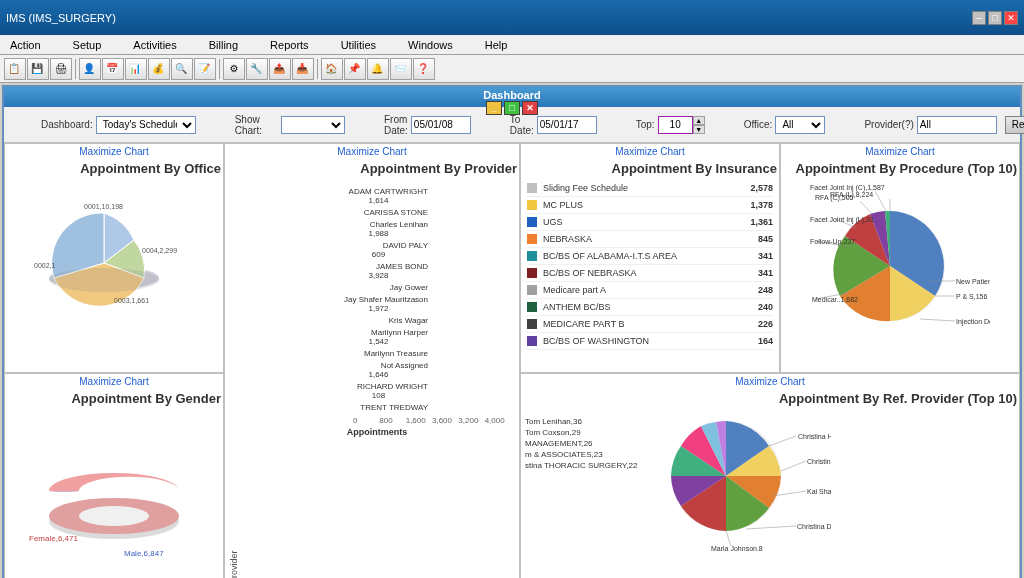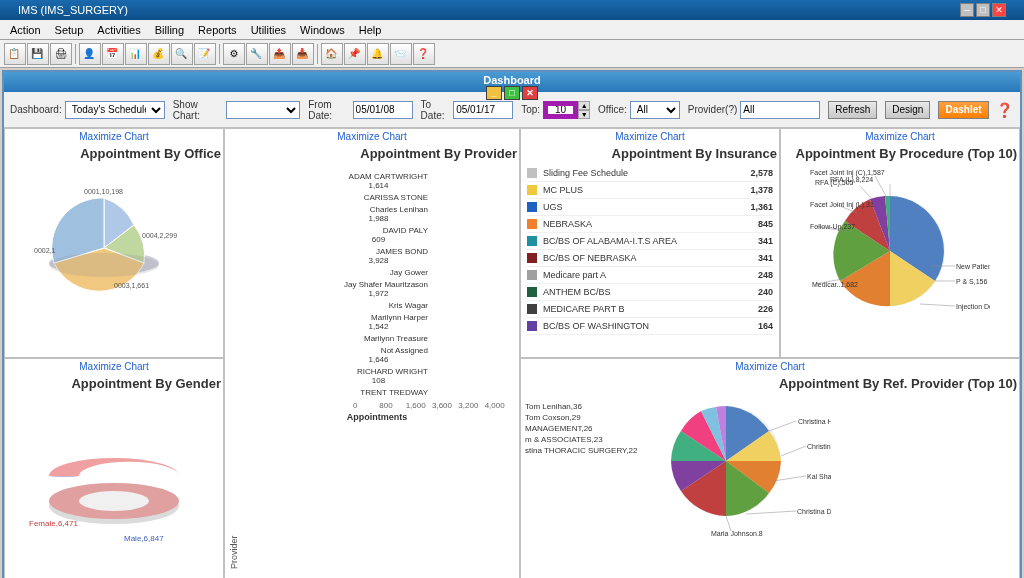--- a/index.html
+++ b/index.html
@@ -2,39 +2,39 @@
 <html><head>
   <meta charset="utf-8">
   <style>
     * { box-sizing: border-box; margin: 0; padding: 0; }
     body { font-family: 'Segoe UI', Tahoma, Arial, sans-serif; font-size: 11px; background: #d4d0c8; overflow: hidden; }
 
     
     .title-bar {
       background: linear-gradient(to bottom, #1a6aad, #0d4f8a);
       color: white;
-      padding: 2px 18px;
+      padding: 2px 6px;
       display: flex;
       justify-content: space-between;
       align-items: center;
-      height: 20px;
+      height: 35px;
     }
     .title-bar-controls { display: flex; gap: 2px; }
     .title-btn { width: 14px; height: 14px; background: #c0c0c0; border: 1px solid #808080; font-size: 9px; display: flex; align-items: center; justify-content: center; cursor: pointer; }
     .title-btn.close { background: #ff4444; }
 
     
     .menu-bar {
       background: #f0f0f0;
       border-bottom: 1px solid #a0a0a0;
       display: flex;
       align-items: center;
       padding: 1px 4px;
       height: 20px;
-      gap: 2px;
+      gap: 20px;
     }
     .menu-item { padding: 1px 6px; font-size: 11px; cursor: pointer; }
 
     
     .toolbar {
       background: #f0f0f0;
       border-bottom: 1px solid #a0a0a0;
       padding: 2px 4px;
       display: flex;
       align-items: center;
@@ -79,21 +79,21 @@
     .dashboard-controls {
       background: #f0f0f0;
       border-bottom: 1px solid #c0c0c0;
       padding: 3px 6px;
       display: flex;
       align-items: center;
       gap: 8px;
       height: 36px;
     }
     .ctrl-group { display: flex; align-items: center; gap: 3px; }
-    .ctrl-label { font-size: 10px; color: #333; }
+    .ctrl-label { font-size: 10px; color: #333; margin-left: 31px; }
     .ctrl-select, .ctrl-input {
       border: 1px solid #7090c0;
       background: white;
       font-size: 10px;
       height: 18px;
       padding: 0 2px;
     }
     .ctrl-select { width: 100px; }
     .ctrl-btn {
       background: linear-gradient(to bottom, #e8e8e8, #c8c8c8);
@@ -160,21 +160,21 @@
     .ins-value { font-size: 9px; color: #333; font-weight: bold; }
 
     .ref-list { padding: 2px 4px; }
     .ref-row { font-size: 8px; color: #333; padding: 1px 0; }
 
     
     .ref-pie-container { display: flex; justify-content: center; align-items: center; height: 130px; }
 
     
     .spin-input { display: flex; align-items: center; }
-    .spin-input input { width: 35px; height: 18px; border: 5px solid #a21caf; text-align: center; font-size: 10px; }
+    .spin-input input { width: 35px; height: 18px; border: 1px solid #a21caf; text-align: center; font-size: 10px; }
     .spin-btns { display: flex; flex-direction: column; }
     .spin-btn { width: 12px; height: 9px; font-size: 7px; background: #e0e0e0; border: 1px solid #a0a0a0; display: flex; align-items: center; justify-content: center; cursor: pointer; line-height: 1; }
   </style>
 </head>
 <body>
 
 <div class="title-bar">
   <span>IMS (IMS_SURGERY)</span>
   <div class="title-bar-controls">
     <div class="title-btn">─</div>

